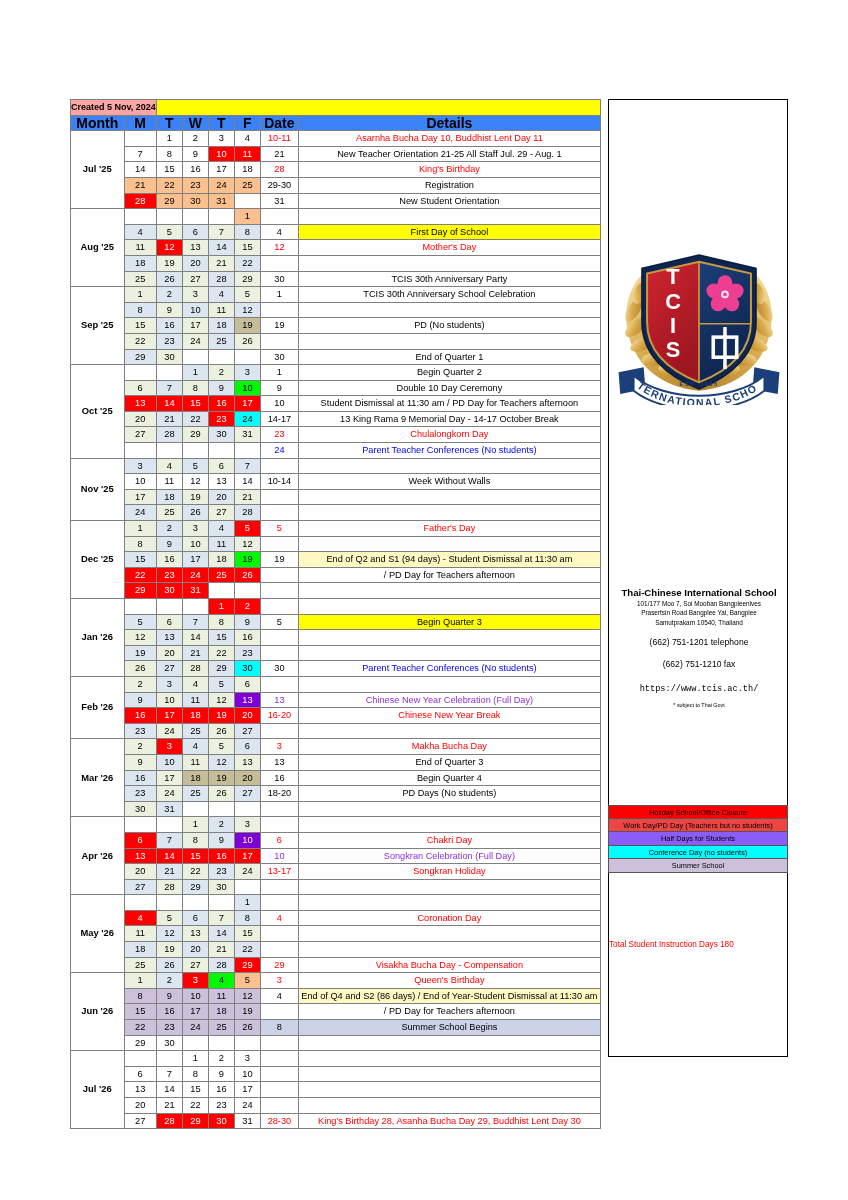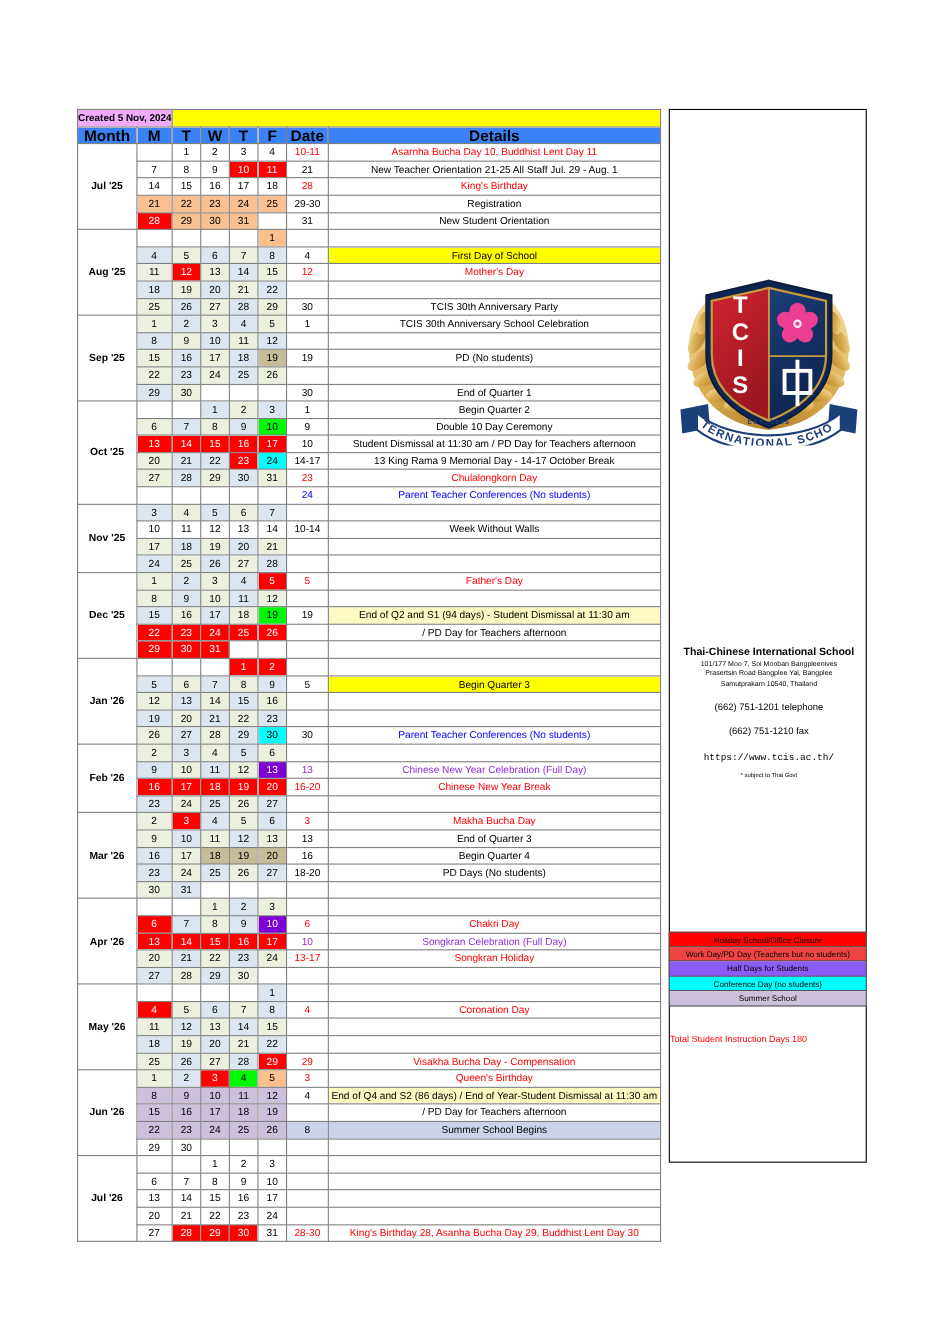--- a/index.html
+++ b/index.html
@@ -27,21 +27,21 @@
     padding:0;margin:0;height:14.6px;line-height:14.6px;
     text-align:center;vertical-align:middle;
     overflow:hidden;white-space:nowrap;
   }
   col.c-month{width:40px;}
   col.c-day{width:26px;}
   col.c-date{width:38px;}
   col.c-det{width:302px;}
 
   
-  tr.created td{background:#f0abfc;font-weight:bold;font-size:9px;
+  tr.created td{background:#fca5a5;font-weight:bold;font-size:9px;
     border:1.3px solid #000;}
   tr.created td.cr-label{text-align:center;}
   tr.created td.cr-blank{background:#ffff00;border-left:none;}
 
   
   tr.hdr th{font-weight:bold;font-size:14px;border:1.1px solid #000;background:#3b82f6;}
 
   
   td.monthcell{font-weight:bold;font-size:9.4px;background:#fff;
     border-left:1.3px solid #000;border-right:1.1px solid #555;}
@@ -83,21 +83,21 @@
   #logo{position:absolute;left:5px;top:150px;width:170px;height:155px;}
 
   #addr{position:absolute;left:0;top:486px;width:180px;text-align:center;}
   #addr .sch{font-size:9.6px;font-weight:bold;line-height:13px;}
   #addr .ln{font-size:6.4px;line-height:9.4px;}
   #addr .ph{font-size:8.6px;line-height:12.4px;margin-top:9px;}
   #addr .url{font-size:8.6px;line-height:12px;margin-top:13px;font-family:Liberation Mono, monospace;}
   #addr .note{font-size:5.4px;line-height:9px;margin-top:6px;}
 
   
-  #legend{position:absolute;left:-1px;top:747px;width:180px;}
+  #legend{position:absolute;left:-1px;top:705px;width:180px;}
   #legend .lg{height:13.5px;line-height:13.5px;text-align:center;
     font-size:7.4px;border:0.8px solid #555;border-top:none;box-sizing:border-box;}
   #legend .lg:first-child{border-top:0.8px solid #555;}
   #total{position:absolute;left:0;top:840px;width:180px;
     font-size:8.2px;color:#ff0000;}
 
   
   .banner-txt{font-family:"Liberation Sans",sans-serif;font-weight:bold;}
 </style>
 </head>

